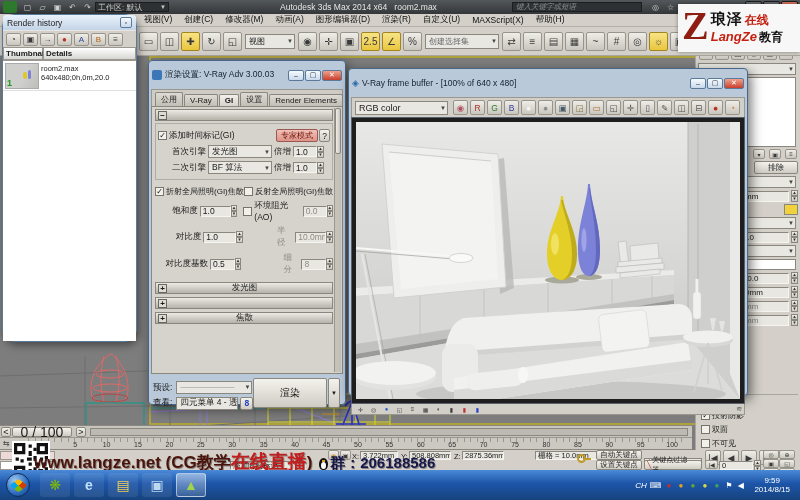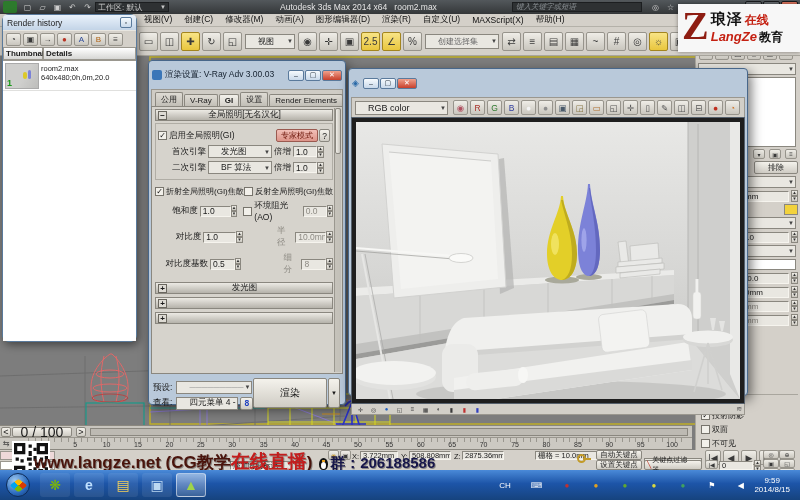--- a/index.html
+++ b/index.html
@@ -1,21 +1,21 @@
 <!DOCTYPE html>
 <html style="--vaseYellow: #e3cf28; --vaseBlue: #7c82d8; --accentYellow: #f2d23c; --logoRed: #9c1f15;"><head>
 <meta charset="utf-8">
 <style>
   *{margin:0;padding:0;box-sizing:border-box;font-family:"Liberation Sans","DejaVu Sans",sans-serif;}
   html,body{width:800px;height:500px;overflow:hidden;background:#7d7d7d;position:relative;font-size:9px;color:#1a1a1a;}
   .abs{position:absolute;}
   
   .btn3{background:linear-gradient(#f4f2ec,#cfccc4);border:1px solid #8a877f;border-radius:2px;display:inline-flex;align-items:center;justify-content:center;}
   .fld{background:#e9e7e1;border:1px solid;border-color:#8a877f #f6f4ee #f6f4ee #8a877f;display:inline-flex;align-items:center;padding:0 2px;overflow:hidden;white-space:nowrap;}
-  .dd{background:#e9e7e1;border:1px solid #8a877f;display:inline-flex;align-items:center;justify-content:space-between;padding:0 1px 0 12px;overflow:hidden;white-space:nowrap;}
+  .dd{background:#e9e7e1;border:1px solid #8a877f;display:inline-flex;align-items:center;justify-content:space-between;padding:0 1px 0 3px;overflow:hidden;white-space:nowrap;}
   .dd b{font-size:6px;color:#444;font-weight:normal;}
   .spin{display:inline-flex;flex-direction:column;width:7px;}
   .spin i{font-style:normal;font-size:4.5px;line-height:4px;text-align:center;color:#333;background:linear-gradient(#f2f0ea,#c8c5bd);border:1px solid #8a877f;height:50%;}
   .ic{width:16px;height:15px;margin:0 1px;background:linear-gradient(#efede7,#c9c6be);border:1px solid #97948c;border-radius:2px;display:inline-flex;align-items:center;justify-content:center;font-size:9px;color:#3a3a3a;flex:none;}
   .ic.act{background:linear-gradient(#f8e486,#e9c63e);border-color:#a3851e;}
   .cb{width:9px;height:9px;background:#f2f0ea;border:1px solid #77746c;display:inline-flex;align-items:center;justify-content:center;font-size:8px;color:#111;flex:none;margin-right:2px;font-weight:bold;}
   .gray{color:#8d8a83;}
   
   #titlebar{left:0;top:0;width:800px;height:14px;background:linear-gradient(#53585c,#343739);display:flex;align-items:center;color:#dcdcdc;font-size:8px;z-index:20;}
   #titlebar .ic{width:13px;height:11px;background:none;border:none;color:#cfcfcf;font-size:8px;}
@@ -34,21 +34,21 @@
   
   #logo{right:0;top:4px;width:122px;height:48px;background:#f7f7f7;z-index:60;display:flex;align-items:center;box-shadow:0 0 4px rgba(0,0,0,.4);}
   #logo .z{font-family:"Liberation Serif","DejaVu Serif",serif;font-size:40px;font-weight:bold;color:#8e1d12;line-height:40px;margin:0 2px 4px 4px;}
   #logo .lt1 b{font-size:15px;color:#111;letter-spacing:1px;}
   #logo .lt1 i{font-style:normal;font-size:12px;color:#c42011;font-weight:bold;margin-left:2px;}
   #logo .lt2 i{font-style:italic;font-size:13px;color:#c42011;font-weight:bold;}
   #logo .lt2 b{font-size:12px;color:#111;margin-left:2px;}
   
   #viewport{left:0;top:56px;width:748px;height:369px;background:#7d7d7d;z-index:1;}
   
-  #rhistory{left:2px;top:14px;width:135px;height:328px;z-index:30;border:1px solid #5a7a9c;border-radius:7px;background:#14b8a6;box-shadow:2px 3px 8px rgba(0,0,0,.45);}
+  #rhistory{left:2px;top:14px;width:135px;height:328px;z-index:30;border:1px solid #5a7a9c;border-radius:13px;background:#14b8a6;box-shadow:2px 3px 8px rgba(0,0,0,.45);}
   #rhistory .cap{height:15px;display:flex;align-items:center;justify-content:space-between;padding:0 4px;background:linear-gradient(#eaf2fb,#c3d4e7);border-radius:3px 3px 0 0;font-size:8.5px;color:#1c1c1c;}
   #rh-tools{height:17px;background:#d4d0c9;display:flex;align-items:center;padding:0 2px;border-top:1px solid #e8e6e0;}
   #rh-tools .ic{width:15px;height:13px;font-size:8px;}
   #rh-head{display:flex;height:13px;font-weight:bold;font-size:8px;}
   #rh-head span{background:linear-gradient(#ffffff,#d6d6d4);border:1px solid #9a978f;display:flex;align-items:center;padding-left:2px;}
   #rh-body{background:#fff;height:281px;border-top:1px solid #9a978f;}
   #rh-row{display:flex;height:30px;border-bottom:1px solid #e0e0de;}
   #rh-thumb{width:34px;height:26px;margin:2px;background:linear-gradient(120deg,#cfcfcd 55%,#bdbdbb);position:relative;border:1px solid #aaa;}
   #rh-thumb .y{position:absolute;left:17px;top:8px;width:4px;height:7px;background:#dcc92a;border-radius:2px;}
   #rh-thumb .b{position:absolute;left:22px;top:6px;width:3px;height:9px;background:#7c82d8;border-radius:2px;}
@@ -402,26 +402,25 @@
   <div id="rs-tabs">
       <span class="tab">公用</span>
       <span class="tab">V-Ray</span>
       <span class="tab tabact">GI</span>
       <span class="tab">设置</span>
       <span class="tab">Render Elements</span>
     </div>
   <div id="rs-body">
     <div class="rollhead">
         <span class="pm">−</span>
-        <i>全局照明[无名汉化]</i>
       </div>
     <div style="border:1px solid #b0ada5;padding:2px;">
       <div class="rsrow">
         <b class="cb">✓</b>
-        <span>启用全局照明(GI)</span>
+        <span>添加时间标记(GI)</span>
         <span style="flex:1"></span>
         <span class="expbtn">专家模式</span>
         <span class="btn3" style="width:11px;height:13px;margin-left:1px;">?</span>
       </div>
       <div class="rsrow">
         <span class="rslbl">首次引擎</span>
         <span class="dd" style="width:64px;height:13px;">
             <span>发光图</span>
             <b>▼</b>
           </span>
@@ -499,20 +498,21 @@
     <div style="display:block;margin-top:6px;">
         <span class="roll" style="display: flex;">
           <span class="pm">+</span>
           <i>发光图</i>
         </span>
         <span class="roll" style="display: flex;">
           <span class="pm">+</span>
         </span>
         <span class="roll" style="display: flex;">
           <span class="pm">+</span>
+          <i>焦散</i>
         </span>
       </div>
     <div id="rs-scroll">
         <span class="thumb"></span>
       </div>
   </div>
   <div id="rs-bottom">
     <div class="col" style="margin-left:2px;text-align:center;">
       <span>预设:</span>
       <span>查看:</span>
@@ -531,20 +531,21 @@
       </span>
     </div>
     <span id="renderbtn" class="btn3">渲染</span>
     <span id="renderbtn-dd" class="btn3">▼</span>
   </div>
 </div>
 
 <div id="vfb" class="abs win">
   <div class="wincap">
     <span style="color:#2a6aa8;font-size:9px;margin-right:3px;">◈</span>
+    <span class="ttl">V-Ray frame buffer - [100% of 640 x 480]</span>
     <span class="capbtn">–</span>
     <span class="capbtn">▢</span>
     <span class="capbtn close">✕</span>
   </div>
   <div id="vfb-tools">
     <span class="dd" style="width:104px;height:14px;margin-right:4px;">
         <span>RGB color</span>
         <b>▼</b>
       </span>
     <span style="display:flex;">
@@ -774,21 +775,21 @@
       <span class="flag"></span>
     </span>
   <span style="display:flex;">
       <span class="taskic" style="color: rgb(127, 186, 0);">❋</span>
       <span class="taskic" style="color: rgb(191, 224, 255);">e</span>
       <span class="taskic" style="color: rgb(242, 207, 90);">▤</span>
       <span class="taskic" style="color: rgb(188, 216, 242);">▣</span>
       <span class="taskic act" style="color: rgb(159, 212, 74);">▲</span>
     </span>
   <span id="tray">
-    <span style="display:flex;align-items:flex-end;gap:20px;">
+    <span style="display:flex;align-items:flex-end;gap:3px;font-style:italic;">
         <span class="tic">CH</span>
         <span class="tic">⌨</span>
         <span class="tic" style="color: rgb(192, 48, 48);">●</span>
         <span class="tic" style="color: rgb(224, 160, 32);">●</span>
         <span class="tic" style="color: rgb(96, 168, 48);">●</span>
         <span class="tic" style="color: rgb(216, 216, 64);">●</span>
         <span class="tic" style="color: rgb(64, 160, 96);">●</span>
         <span class="tic">⚑</span>
         <span class="tic">◀</span>
       </span>

